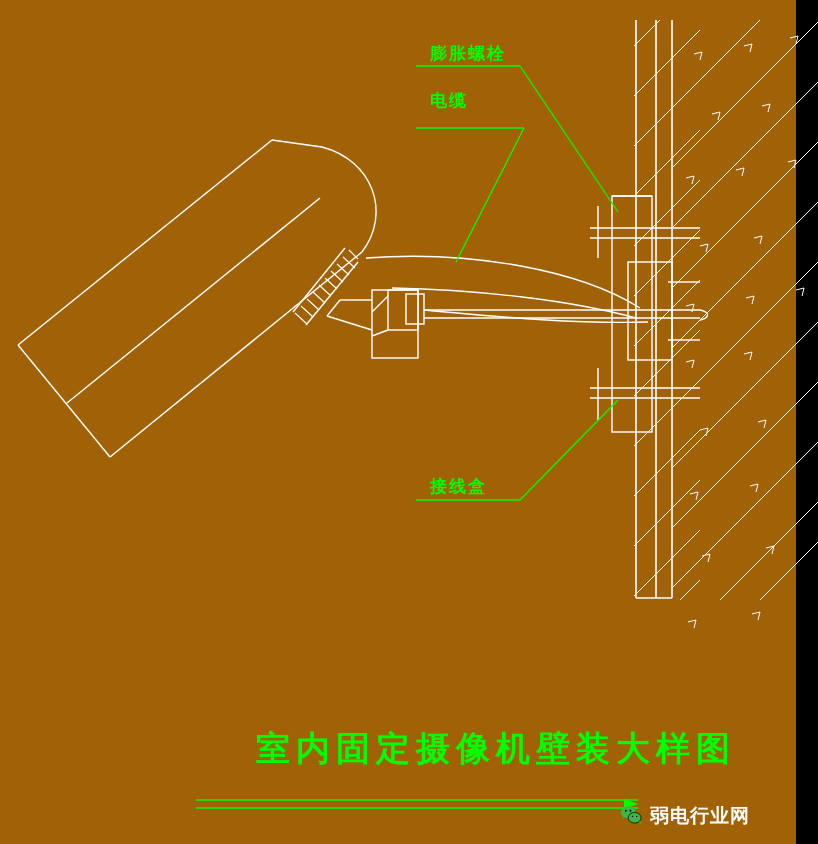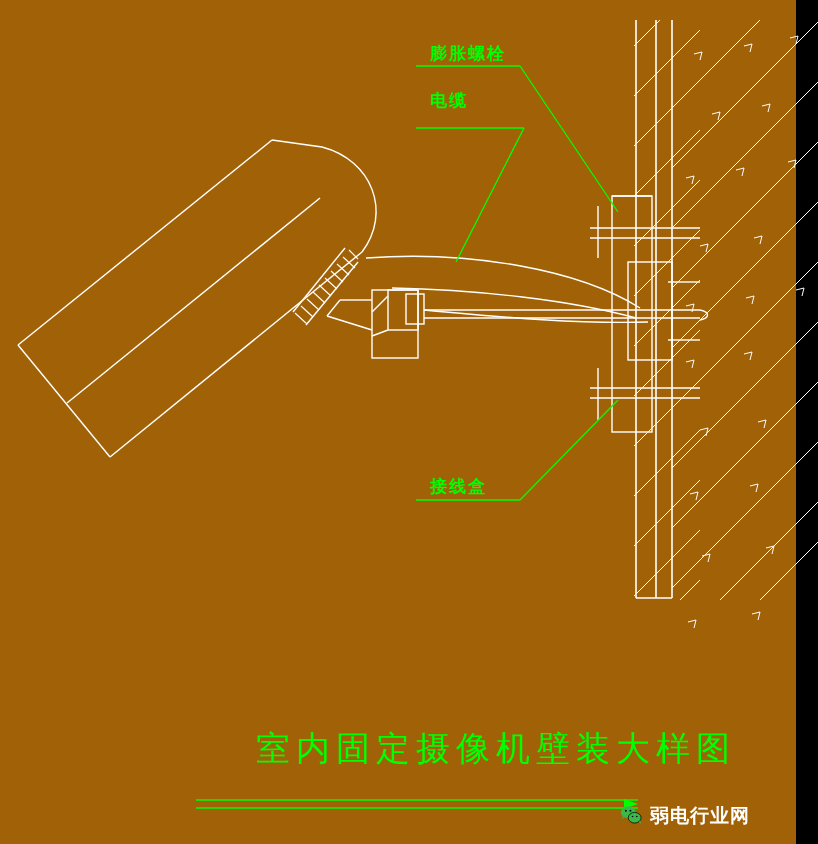--- a/index.html
+++ b/index.html
@@ -1,20 +1,20 @@
 <!DOCTYPE html>
 <html><head>
 <meta charset="utf-8">
 <style>
   html,body{margin:0;padding:0;background:#000;}
   body{width:818px;height:844px;overflow:hidden;font-family:"Liberation Sans",sans-serif;}
   #stage{position:relative;width:796px;height:844px;background:#a16207;}
   .lbl{position:absolute;color:#00ff00;font-family:"DejaVu Sans","Liberation Sans",sans-serif;font-weight:bold;letter-spacing:2px;white-space:nowrap;}
   .lbl-sm{font-size:17px;}
-  .title{position:absolute;color:#00ff00;font-family:"DejaVu Sans","Liberation Sans",sans-serif;font-weight:normal;font-size:34px;letter-spacing:6px;white-space:nowrap;}
+  .title{position:absolute;color:#00ff00;font-family:"DejaVu Sans","Liberation Sans",sans-serif;font-weight:bold;font-size:34px;letter-spacing:6px;white-space:nowrap;}
   .footer{position:absolute;color:#ffffff;font-family:"DejaVu Sans","Liberation Sans",sans-serif;font-size:19px;font-weight:bold;letter-spacing:1px;white-space:nowrap;}
   #wechat-icon{position:absolute;width:22px;height:22px;}
   svg{position:absolute;left:0;top:0;}
 </style>
 </head>
 <body>
 
 <div id="stage">
 
   <svg width="818" height="844" viewBox="0 0 818 844">

